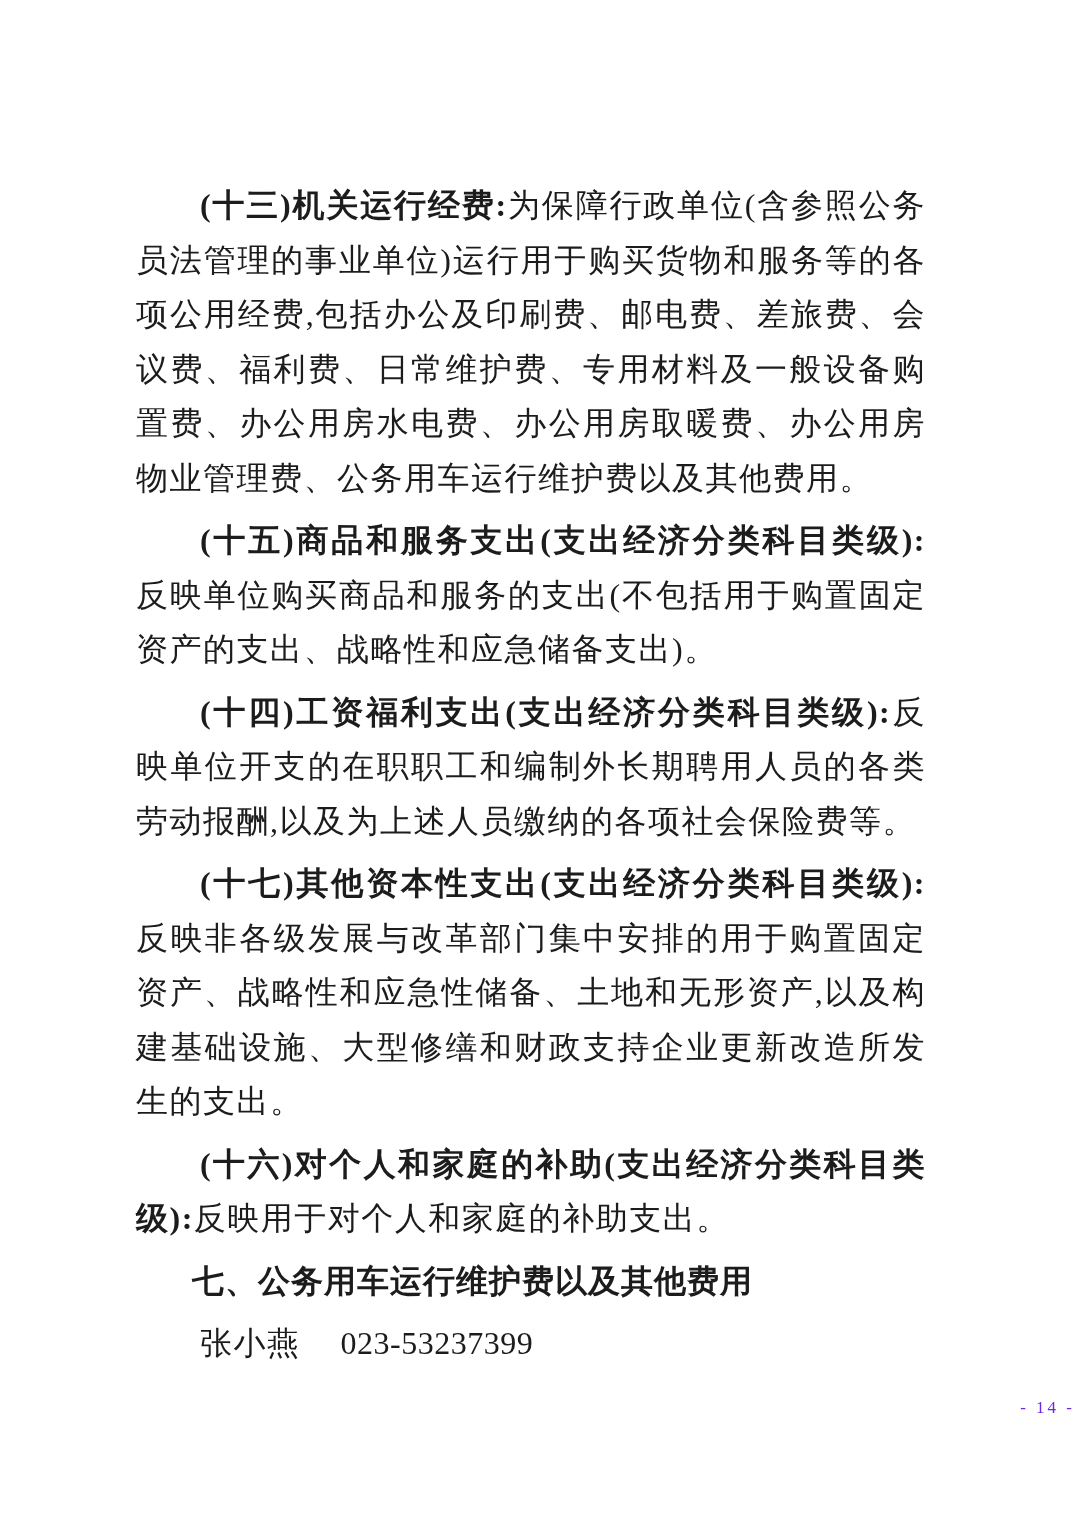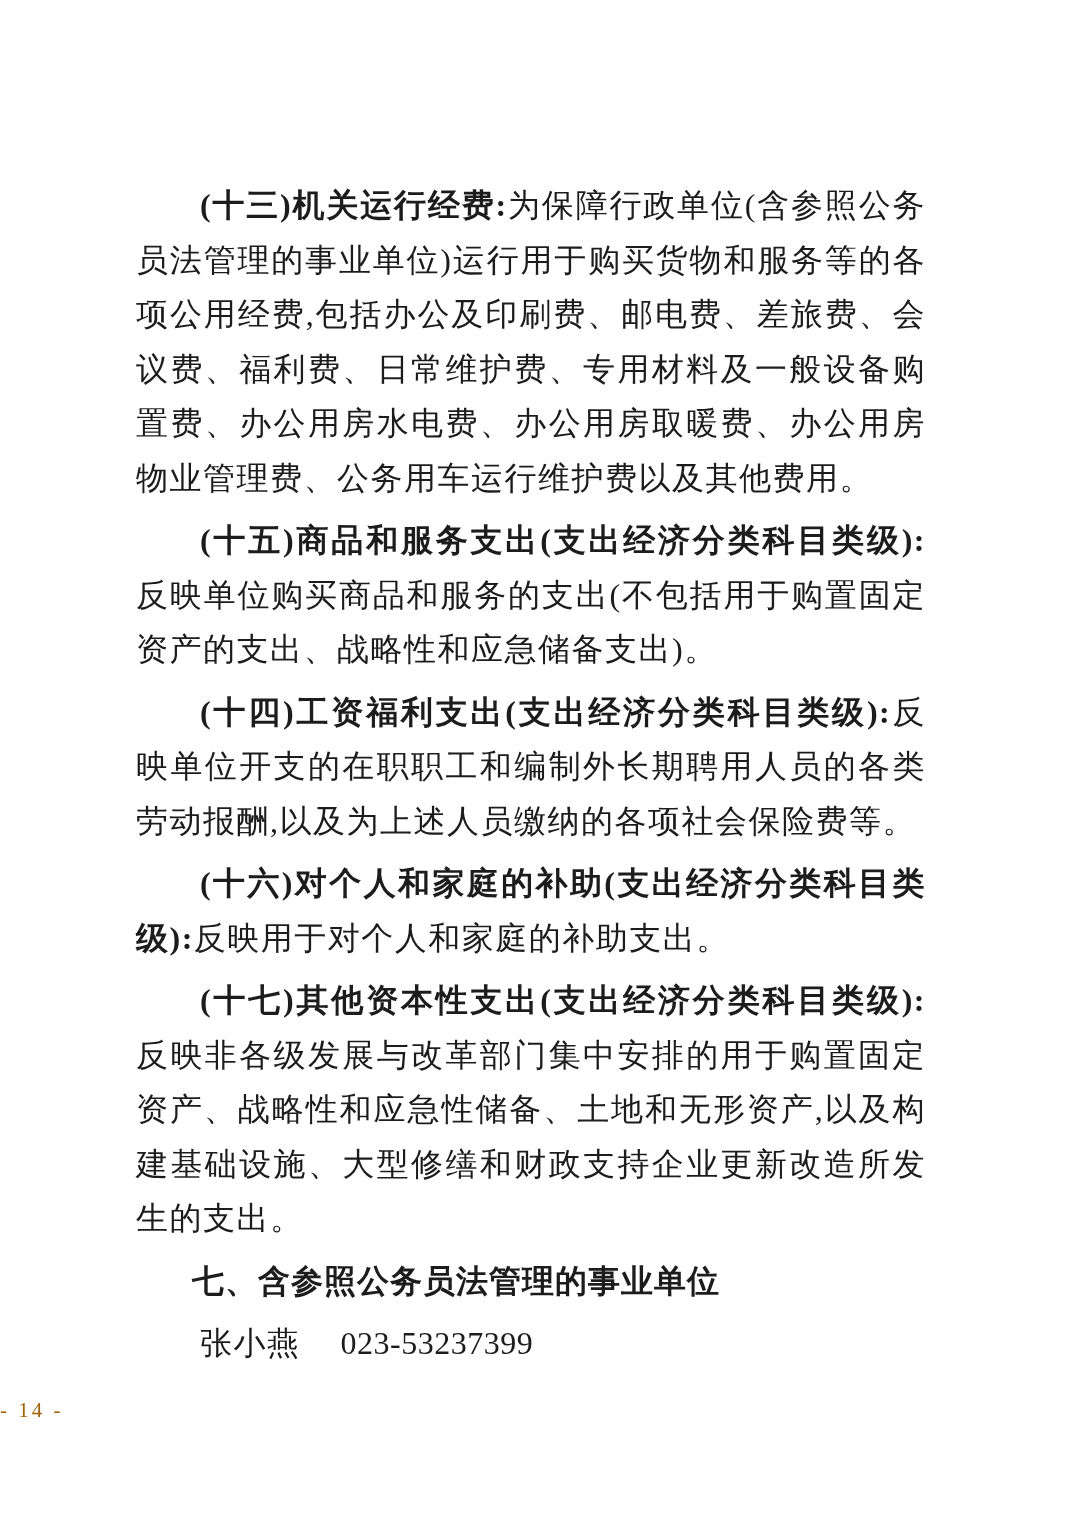--- a/index.html
+++ b/index.html
@@ -46,24 +46,24 @@
   .contact-line .phone {
     margin-left: 40px;
     font-family: "Liberation Serif", serif;
     letter-spacing: 0.5px;
   }
   .page-footer {
     position: absolute;
     top: 1398px;
     left: 0;
     width: 1075px;
-    text-align: left;
-    font-size: 21px;
+    text-align: right;
+    font-size: 17px;
     letter-spacing: 3px;
-    color: #a16207;
+    color: #6d28d9;
     font-family: "Liberation Serif", serif;
   }
 </style>
 </head>
 <body>
 
 <div class="text-column">
 
   <p class="para">
     <span class="lead">(十三)机关运行经费:</span><span>为保障行政单位(含参照公务员法管理的事业单位)运行用于购买货物和服务等的各项公用经费,包括办公及印刷费、邮电费、差旅费、会议费、福利费、日常维护费、专用材料及一般设备购置费、办公用房水电费、办公用房取暖费、办公用房物业管理费、公务用车运行维护费以及其他费用。</span>
@@ -71,28 +71,28 @@
 
   <p class="para">
     <span class="lead">(十五)商品和服务支出(支出经济分类科目类级):</span><span>反映单位购买商品和服务的支出(不包括用于购置固定资产的支出、战略性和应急储备支出)。</span>
   </p>
 
   <p class="para">
     <span class="lead">(十四)工资福利支出(支出经济分类科目类级):</span><span>反映单位开支的在职职工和编制外长期聘用人员的各类劳动报酬,以及为上述人员缴纳的各项社会保险费等。</span>
   </p>
 
   <p class="para">
+    <span class="lead">(十七)其他资本性支出(支出经济分类科目类级):</span><span>反映非各级发展与改革部门集中安排的用于购置固定资产、战略性和应急性储备、土地和无形资产,以及构建基础设施、大型修缮和财政支持企业更新改造所发生的支出。</span>
+  </p>
+
+  <p class="para">
     <span class="lead">(十六)对个人和家庭的补助(支出经济分类科目类级):</span><span>反映用于对个人和家庭的补助支出。</span>
   </p>
 
-  <p class="para">
-    <span class="lead">(十七)其他资本性支出(支出经济分类科目类级):</span><span>反映非各级发展与改革部门集中安排的用于购置固定资产、战略性和应急性储备、土地和无形资产,以及构建基础设施、大型修缮和财政支持企业更新改造所发生的支出。</span>
-  </p>
-
-  <h2 class="section-heading">七、含参照公务员法管理的事业单位</h2>
+  <h2 class="section-heading">七、公务用车运行维护费以及其他费用</h2>
 
 
   <p class="para contact-line">
     <span>张小燕</span><span class="phone">023-53237399</span>
   </p>
 
 </div>
 
 <div class="page-footer">- 14 -</div>
 

